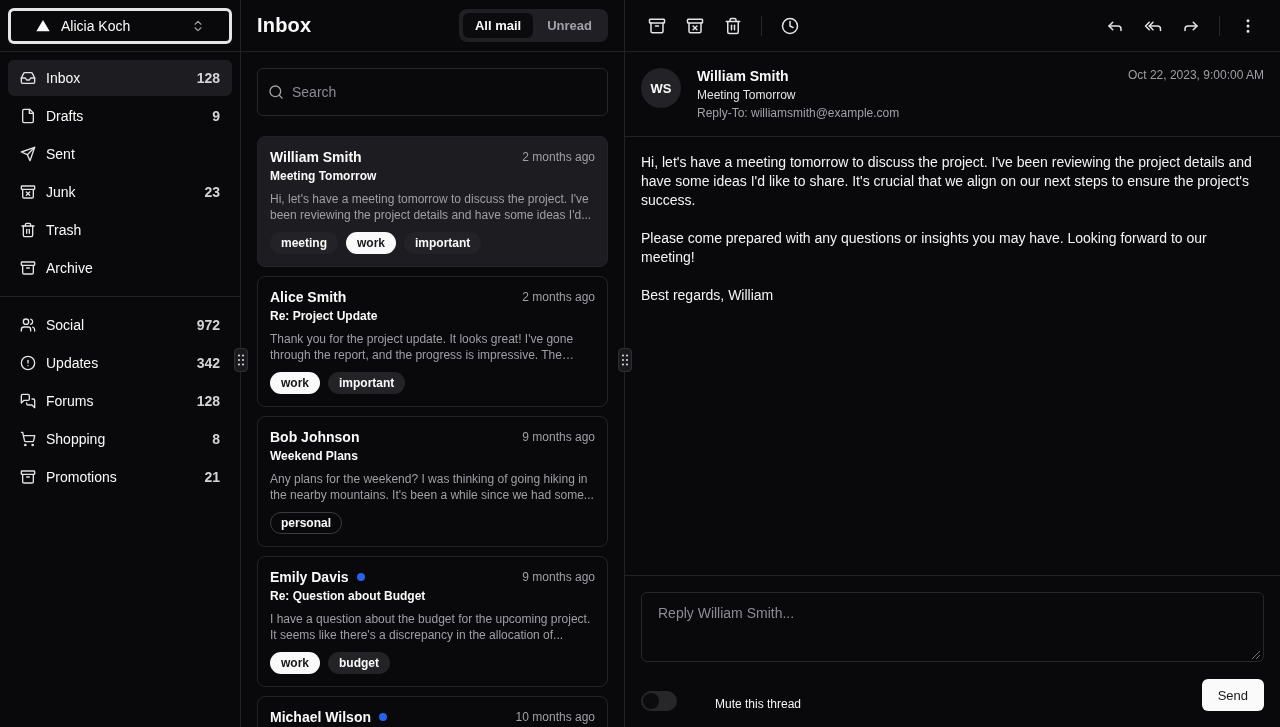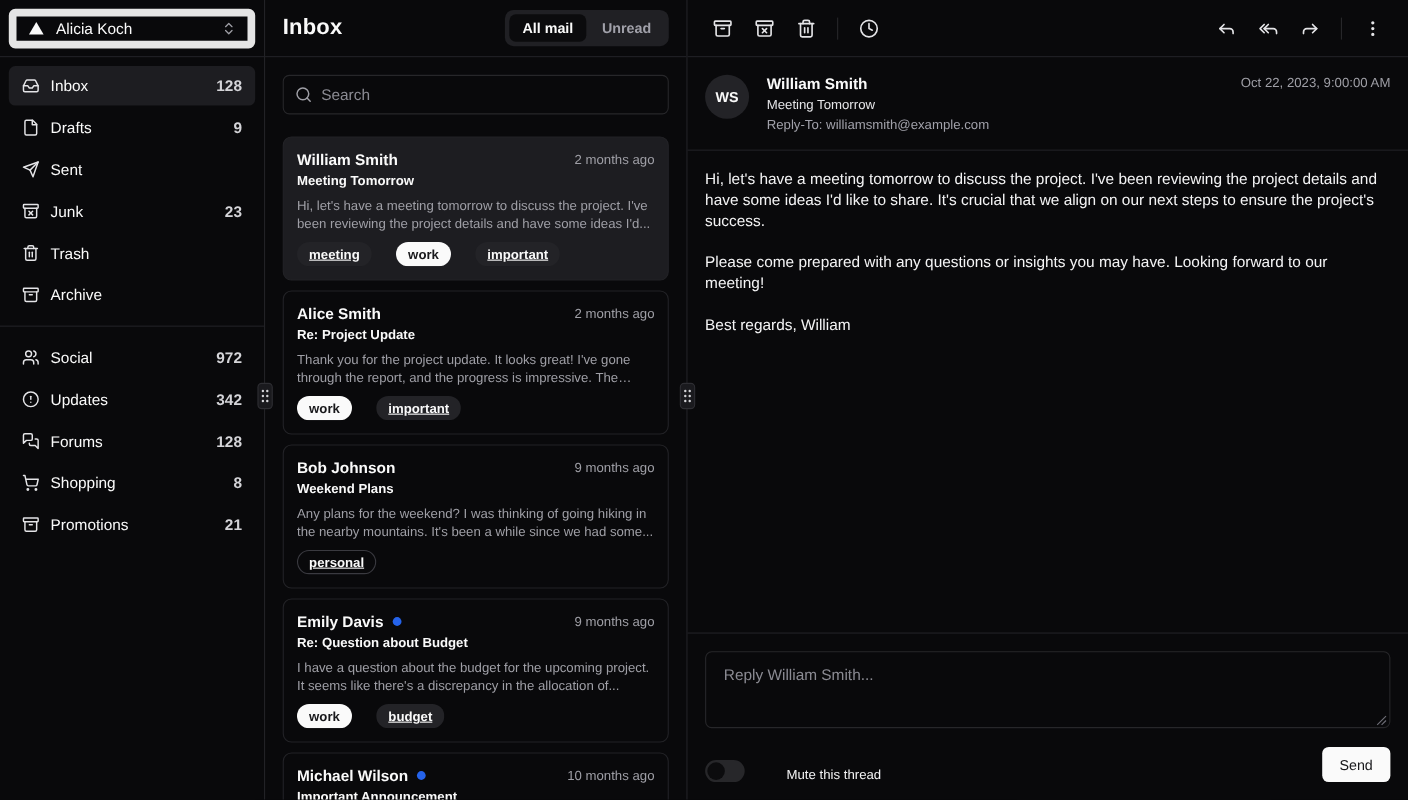--- a/index.html
+++ b/index.html
@@ -10,22 +10,22 @@
     position:relative;
   }
   .app { display:flex; width:1280px; height:727px; position:relative; }
   svg { display:block; }
 
   
   .sidebar { width:241px; border-right:1px solid #222226; display:flex; flex-direction:column; }
   .sidebar-header { height:52px; padding:8px; border-bottom:1px solid #222226; }
   .account-switcher {
     width:100%; height:36px; display:flex; align-items:center; gap:10px;
-    background:transparent; border:7px solid #e5e5e5; border-radius:6px;
-    color:#fafafa; padding:0 10px; font:500 14px "Liberation Sans", sans-serif; cursor:pointer;
+    background:transparent; border:3px solid #e5e5e5; border-radius:6px;
+    color:#fafafa; padding:0 24px; font:500 14px "Liberation Sans", sans-serif; cursor:pointer;
   }
   .account-switcher .logo { color:#fafafa; display:flex; }
   .account-switcher .acct-name { flex:1; text-align:left; }
   .account-switcher .chev { color:#9f9fa6; display:flex; }
   .nav { padding:8px; display:flex; flex-direction:column; gap:2px; }
   .nav-item {
     height:36px; display:flex; align-items:center; gap:10px; padding:0 12px;
     border-radius:6px; color:#fafafa; cursor:pointer; background:transparent; border:none;
     font:500 14px "Liberation Sans", sans-serif;
   }
@@ -44,21 +44,21 @@
   .list-title { font:700 20px "Liberation Sans", sans-serif; letter-spacing:.2px; }
   .tabs { margin-left:auto; background:#202024; border-radius:8px; padding:4px; display:flex; gap:2px; }
   .tab {
     border:none; border-radius:6px; padding:5px 12px; cursor:pointer;
     font:600 13px "Liberation Sans", sans-serif; background:transparent; color:#a1a1aa;
   }
   .tab.active { background:#0b0b0d; color:#fafafa; }
   .search-wrap { padding:16px; }
   .search-box {
     display:flex; align-items:center; gap:8px; border:1px solid #27272a; border-radius:6px;
-    height:36px; padding:0 10px; background:transparent;
+    height:48px; padding:0 10px; background:transparent;
   }
   .search-box .sicon { color:#9f9fa6; }
   .search-box input {
     flex:1; background:transparent; border:none; outline:none; color:#fafafa;
     font:400 14px "Liberation Sans", sans-serif;
   }
   .search-box input::placeholder { color:#8b8b93; }
   .email-list { flex:1; overflow:hidden; padding:4px 16px 16px; display:flex; flex-direction:column; gap:9px; }
   .card {
     border:1px solid #232327; border-radius:8px; padding:12px; cursor:pointer;
@@ -67,21 +67,21 @@
   .card.selected { background:#1d1d21; }
   .card-top { display:flex; align-items:center; gap:8px; }
   .card-name { font:700 14px "Liberation Sans", sans-serif; }
   .dot { width:8px; height:8px; border-radius:50%; background:#2563eb; }
   .card-time { margin-left:auto; font:400 12px "Liberation Sans", sans-serif; color:#9f9fa6; }
   .card-subject { font:600 12px "Liberation Sans", sans-serif; margin-top:4px; }
   .card-snippet {
     margin-top:8px; font:400 12px "Liberation Sans", sans-serif; color:#9f9fa6; line-height:16px;
     display:-webkit-box; -webkit-line-clamp:2; -webkit-box-orient:vertical; overflow:hidden;
   }
-  .card-badges { margin-top:9px; display:flex; gap:22px;text-decoration:underline; }
+  .card-badges { margin-top:9px; display:flex; gap:8px; }
   .badge {
     font:600 12px "Liberation Sans", sans-serif; border-radius:9999px; padding:3px 10px;
     border:1px solid transparent;
   }
   .badge.default { background:#fafafa; color:#18181b; }
   .badge.secondary { background:#232327; color:#fafafa; }
   .badge.outline { background:transparent; color:#fafafa; border-color:#3a3a40; }
 
   
   .detail-col { flex:1; display:flex; flex-direction:column; }

